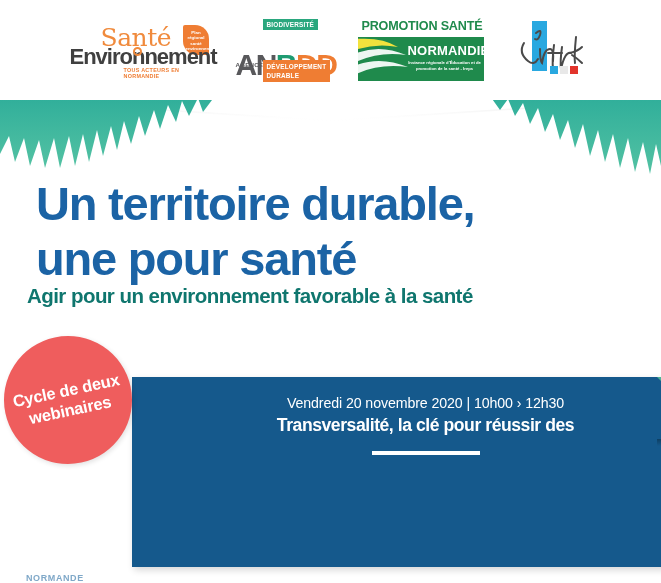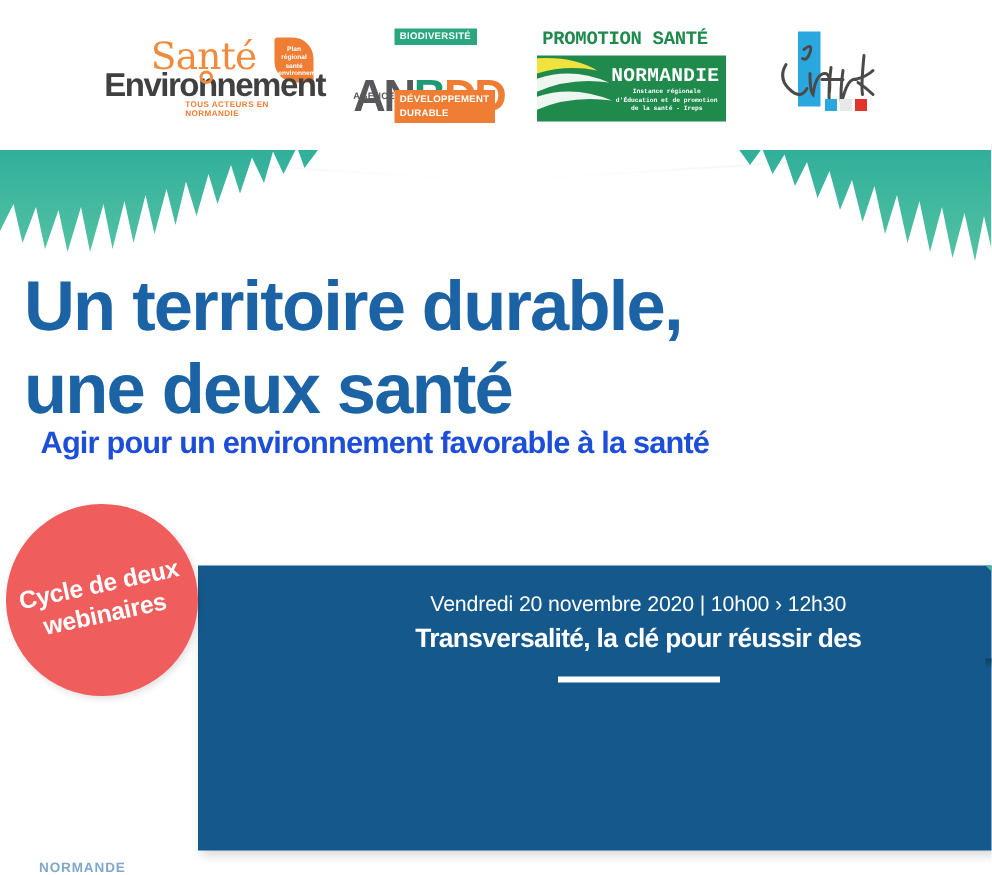--- a/index.html
+++ b/index.html
@@ -60,21 +60,21 @@
   .logo-anbdd .agence{
     position:absolute;left:0;top:42px;font-size:6.2px;font-weight:700;color:#58585b;
     line-height:8px;letter-spacing:.2px;
   }
   .logo-anbdd .dd{
     position:absolute;left:27px;top:41px;background:#ef7d33;color:#fff;
     font-size:6.4px;font-weight:700;line-height:9px;padding:2px 4px;letter-spacing:.2px;
   }
 
   
-  .logo-psn{width:126px;height:62px;font-family:Liberation Mono, monospace;}
+  .logo-psn{width:126px;height:62px;}
   .logo-psn .top{
     position:absolute;left:4px;top:0;font-size:12.6px;font-weight:700;color:#1f8a4c;
     letter-spacing:-.2px;
   }
   .logo-psn .box{
     position:absolute;left:0;top:18px;width:126px;height:44px;background:#1f8a4c;overflow:hidden;
   }
   .logo-psn .swoosh{
     position:absolute;left:-6px;top:-2px;width:58px;height:48px;
   }
@@ -96,27 +96,27 @@
   .logo-cnfpt .sq{position:absolute;top:47px;width:8px;height:8px;}
   .logo-cnfpt .sq1{left:40px;background:#29a8e0;}
   .logo-cnfpt .sq2{left:50px;background:#e8e8e8;}
   .logo-cnfpt .sq3{left:60px;background:#e2342c;}
 
   
   .foliage{position:absolute;left:0;top:96px;width:661px;height:90px;z-index:2;}
 
   
   .title{
-    position:absolute;left:16px;top:176px;width:610px;
+    position:absolute;left:36px;top:176px;width:610px;
     font-size:47px;line-height:55px;font-weight:700;color:#1b63a5;
     letter-spacing:-1.2px;z-index:4;
   }
   .subtitle{
     position:absolute;left:27px;top:284px;
-    font-size:20.5px;font-weight:700;color:#1d4ed8;letter-spacing:-.55px;z-index:4;
+    font-size:20.5px;font-weight:700;color:#0f766e;letter-spacing:-.55px;z-index:4;
   }
 
   
   .panel{
     position:absolute;left:132px;top:377px;width:587px;height:190px;
     background:#15598c;z-index:3;
     box-shadow:2px 3px 7px rgba(0,0,0,.16);
   }
   .fold{
     position:absolute;right:0;top:0;width:0;height:0;z-index:4;
@@ -228,21 +228,21 @@
     L117 54 L111 30 L103 60 L97 34 L89 66 L83 38 L75 70 L69 40
     L60 72 L54 42 L45 72 L39 44 L30 70 L24 42 L15 66 L9 40 L0 58 Z"></path>
   <path fill="url(#gleaf)" d="M661 0 L490 0 L500 14 L508 3 L515 20 L523 7
     L530 28 L538 12 L545 36 L553 18 L560 44 L568 24 L575 52 L583 28
     L590 60 L598 34 L605 66 L613 38 L620 72 L628 42 L635 76 L643 46
     L650 78 L656 48 L661 70 Z"></path>
 </svg>
 
 <div class="title">
   <div>Un territoire durable,</div>
-  <div>une deux santé</div>
+  <div>une pour santé</div>
 </div>
 <div class="subtitle">Agir pour un environnement favorable à la santé</div>
 
 <div class="panel">
   <div class="fold"></div>
   <div class="fold-shadow"></div>
 
   <div class="events">
 
     <div>

